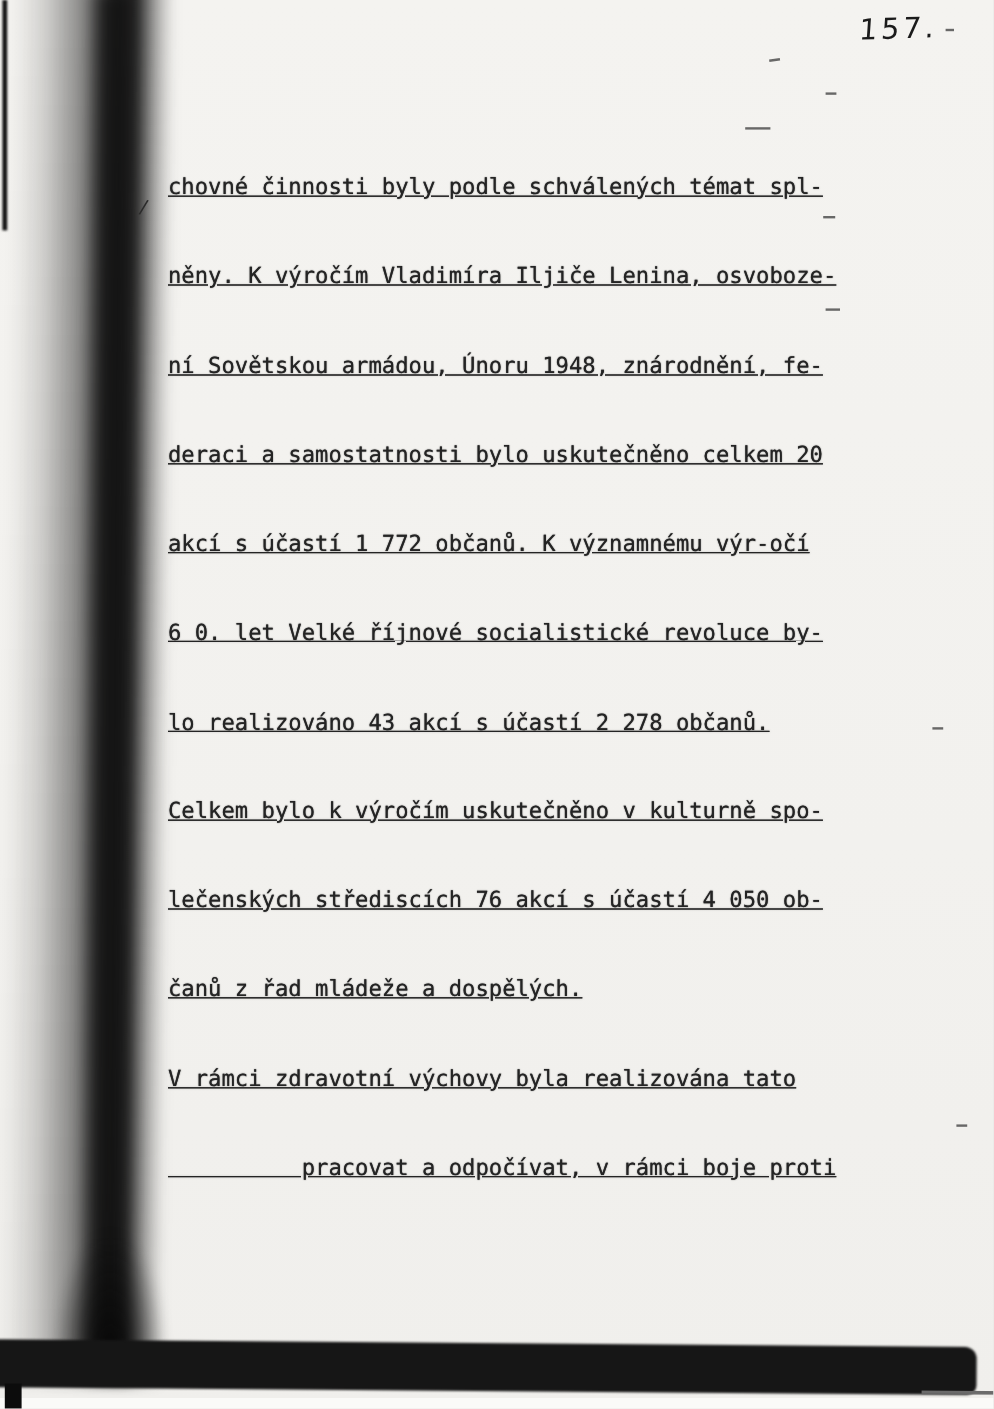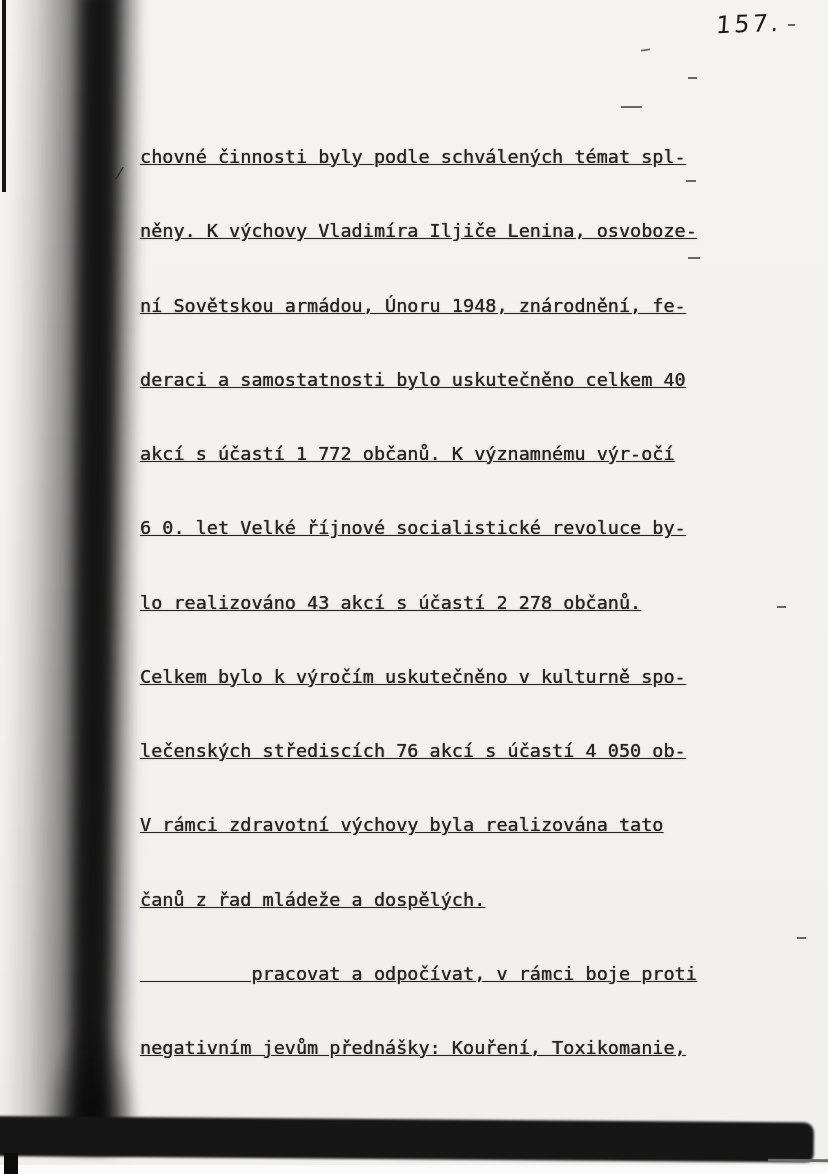--- a/index.html
+++ b/index.html
@@ -103,32 +103,31 @@
   <div class="bottom-hairline"></div>
   <div class="below-band"></div>
   <div class="corner-stub"></div>
 
   <div class="page-number">157.</div>
   <div class="margin-mark">/</div>
 
   <div class="text-block">
     <div class="paragraph paragraph-1">
       <div class="line">chovné činnosti byly podle schválených témat spl-</div>
-      <div class="line">něny. K výchovy Vladimíra Iljiče Lenina, osvoboze-</div>
+      <div class="line">něny. K výročím Vladimíra Iljiče Lenina, osvoboze-</div>
       <div class="line">ní Sovětskou armádou, Únoru 1948, znárodnění, fe-</div>
-      <div class="line">deraci a samostatnosti bylo uskutečněno celkem 40</div>
+      <div class="line">deraci a samostatnosti bylo uskutečněno celkem 20</div>
       <div class="line">akcí s účastí 1 772 občanů. K významnému výr-očí</div>
       <div class="line">6 0. let Velké říjnové socialistické revoluce by-</div>
       <div class="line">lo realizováno 43 akcí s účastí 2 278 občanů.</div>
       <div class="line">Celkem bylo k výročím uskutečněno v kulturně spo-</div>
       <div class="line">lečenských střediscích 76 akcí s účastí 4 050 ob-</div>
+      <div class="line">čanů z řad mládeže a dospělých.</div>
       <div class="line">V rámci zdravotní výchovy byla realizována tato</div>
-      <div class="line">čanů z řad mládeže a dospělých.</div>
       <div class="line">          pracovat a odpočívat, v rámci boje proti</div>
-      <div class="line">negativním jevům přednášky: Kouření, Toxikomanie,</div>
       
       
       
       
       
       
       
       
       
       

